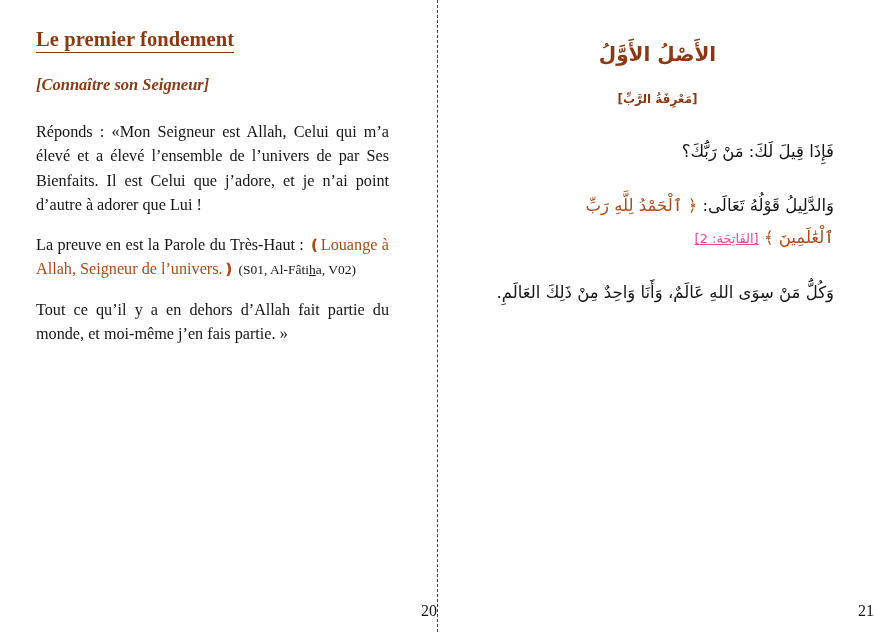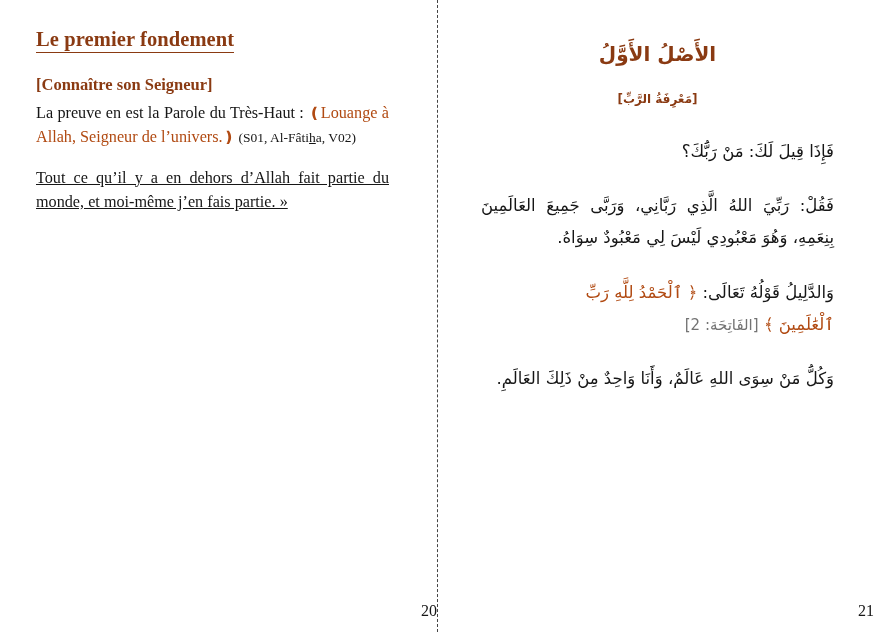--- a/index.html
+++ b/index.html
@@ -51,33 +51,33 @@
     margin: 6px 0 22px 0;
     padding-bottom: 1px;
     display: inline-block;
     border-bottom: 1.6px solid #8a3a12;
     letter-spacing: 0.1px;
   }
   h2.fr-subtitle {
     font-size: 16.5px;
     font-weight: bold;
     color: #8a3a12;
-    margin: 0 0 6px 0;
+    margin: 0 0 25px 0;
+    font-style: italic;
   }
   p.fr-par {
     font-size: 16.2px;
     line-height: 1.5;
     margin: 0 0 16px 0;
     text-align: justify;
     text-justify: inter-word;
     color: #161616;
   }
   p.fr-par.last {
     margin-bottom: 0;
-    text-decoration: underline;
   }
   .quran-quote {
     color: #b14a12;
   }
   .quran-mark {
     color: #b14a12;
     font-size: 15px;
   }
   .ref-small {
     font-size: 13.5px;
@@ -111,22 +111,23 @@
     text-align: justify;
   }
   .ar-par.center-ish {
     text-align: right;
     margin-top: 30px;
   }
   .ar-quran {
     color: #b14a12;
   }
   .ar-ref {
-    font-size: 15px;
-    color: #737373;
+    font-size: 13px;
+    color: #ec4899;
+    text-decoration: underline;
   }
   
   .folio {
     position: absolute;
     bottom: 12px;
     width: 100%;
     left: 0;
     text-align: right;
     font-size: 16px;
     color: #161616;
@@ -136,36 +137,36 @@
 </style>
 </head>
 <body>
 
 <div class="spread">
 
   <div class="page page-left">
     <h1 class="fr-title">Le premier fondement</h1>
     <h2 class="fr-subtitle">[Connaître son Seigneur]</h2>
 
+    <p class="fr-par">Réponds : «Mon Seigneur est Allah, Celui qui m’a élevé et a élevé l’ensemble de l’univers de par Ses Bienfaits. Il est Celui que j’adore, et je n’ai point d’autre à adorer que Lui !</p>
 
     <p class="fr-par"><span>La preuve en est la Parole du Très-Haut : </span><span class="quran-mark">❪</span><span class="quran-quote">Louange à Allah, Seigneur de l’univers.</span><span class="quran-mark">❫</span><span class="ref-small"> (S01, Al-Fâti</span><span class="ref-small" style="text-decoration: underline;">h</span><span class="ref-small">a, V02)</span></p>
 
     <p class="fr-par last">Tout ce qu’il y a en dehors d’Allah fait partie du monde, et moi-même j’en fais partie. »</p>
 
     <div class="folio">20</div>
   </div>
 
   <div class="fold"></div>
 
   <div class="page page-right ar">
     <div class="ar-title">الأَصْلُ الأَوَّلُ</div>
     <div class="ar-subtitle">[مَعْرِفَةُ الرَّبِّ]</div>
 
     <div class="ar-par center-ish">فَإِذَا قِيلَ لَكَ: مَنْ رَبُّكَ؟</div>
-    <div class="ar-par">فَقُلْ: رَبِّيَ اللهُ الَّذِي رَبَّانِي، وَرَبَّى جَمِيعَ العَالَمِينَ بِنِعَمِهِ، وَهُوَ مَعْبُودِي لَيْسَ لِي مَعْبُودٌ سِوَاهُ.</div>
 
     <div class="ar-par">
       <span>وَالدَّلِيلُ قَوْلُهُ تَعَالَى:</span>
       <span class="ar-quran">﴿</span>
       <span class="ar-quran">ٱلْحَمْدُ لِلَّهِ رَبِّ</span>
       <br>
       <span class="ar-quran">ٱلْعَٰلَمِينَ</span>
       <span class="ar-quran">﴾</span>
       <span class="ar-ref">[الفَاتِحَة: 2]</span>
     </div>

